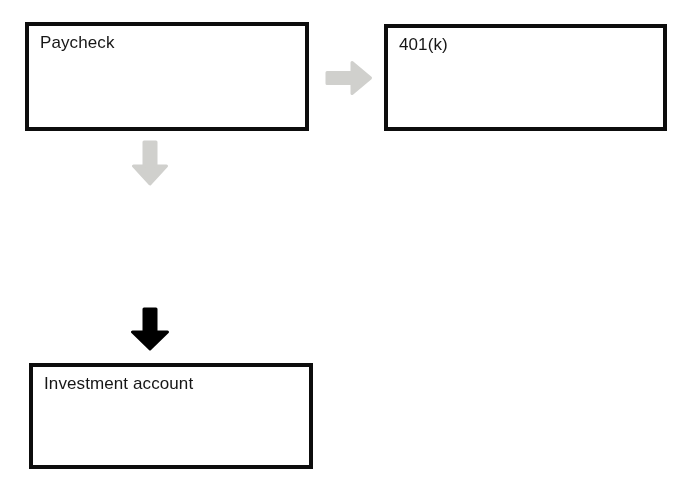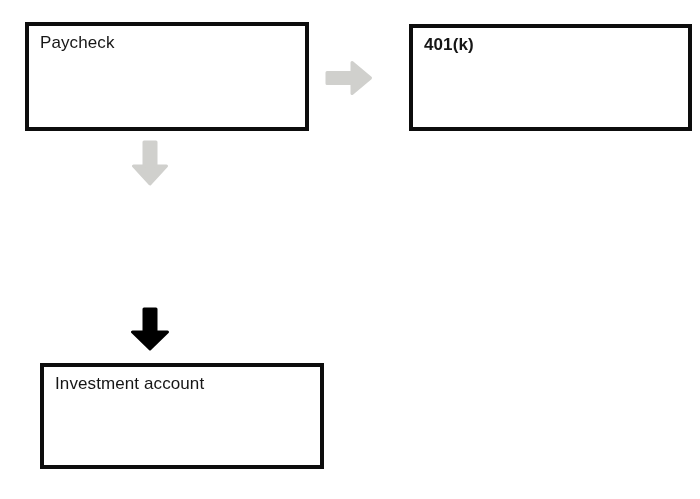--- a/index.html
+++ b/index.html
@@ -31,23 +31,23 @@
     top: 7px;
     font-family: "Liberation Sans", sans-serif;
     font-size: 17px;
     line-height: 20px;
     color: #161616;
     white-space: nowrap;
     letter-spacing: 0.1px;
   }
   
   #box-paycheck   { left: 25px;  top: 22px;  width: 284px; height: 109px; }
-  #box-401k       { left: 409px; top: 24px;  width: 283px; height: 107px; font-weight: bold; }
+  #box-401k       { left: 384px; top: 24px;  width: 283px; height: 107px; }
   #box-checking   { left: 25px;  top: 193px; width: 284px; height: 104px; }
-  #box-investment { left: 40px;  top: 363px; width: 284px; height: 106px; }
+  #box-investment { left: 29px;  top: 363px; width: 284px; height: 106px; }
 
   
   .arrow {
     position: absolute;
     display: block;
   }
   #arrow-paycheck-to-401k   { left: 325px; top: 58px;  width: 48px; height: 40px; }
   #arrow-paycheck-to-checking { left: 130px; top: 140px; width: 40px; height: 46px; }
   #arrow-checking-to-investment { left: 129px; top: 307px; width: 42px; height: 44px; }
 </style>

